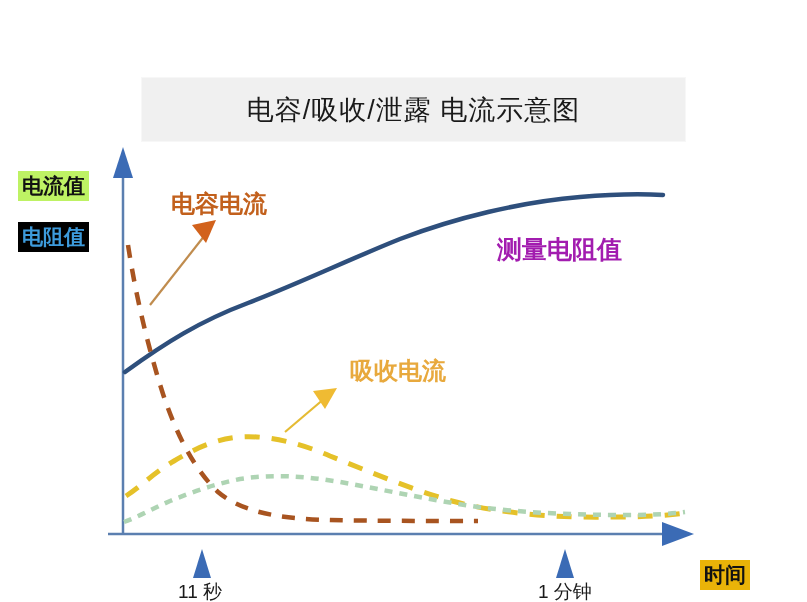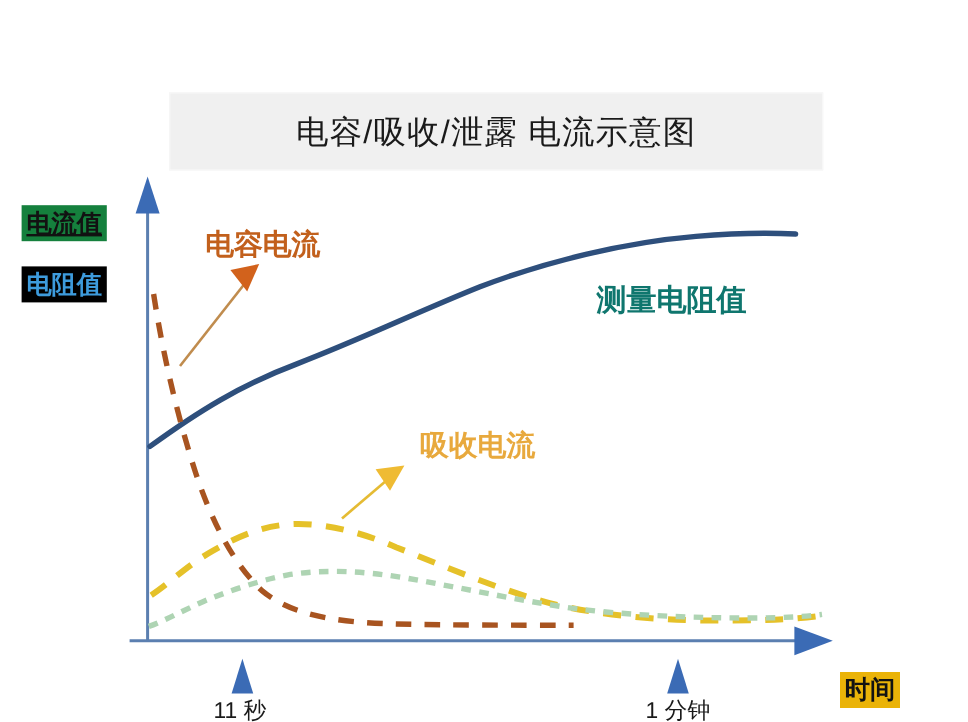--- a/index.html
+++ b/index.html
@@ -41,22 +41,21 @@
     position: absolute;
     font-size: 21px;
     font-weight: bold;
     white-space: nowrap;
     padding: 1px 4px;
   }
   .axis-label.current {
     left: 18px;
     top: 124px;
     color: #121212;
-    background: #15803d;
-    text-decoration: underline;
+    background: #bef264;
   }
   .axis-label.resistance {
     left: 18px;
     top: 175px;
     color: #3d9bdc;
     background: #000000;
   }
   .axis-label.time {
     left: 700px;
     top: 513px;
@@ -72,21 +71,21 @@
   .tick-10s { left: 178px; top: 532px; }
   .tick-1min { left: 538px; top: 532px; }
   .curve-label {
     position: absolute;
     font-size: 24px;
     font-weight: bold;
     white-space: nowrap;
     text-align: right;
   }
   .lbl-cap   { left: 171px; top: 141px; color: #c2601c; }
-  .lbl-res   { left: 497px; top: 186px; color: #0f766e; font-size: 25px; }
+  .lbl-res   { left: 497px; top: 186px; color: #a21caf; font-size: 25px; }
   .lbl-abs   { left: 318px; top: 308px; color: #e8a93d; padding-left: 32px; }
   .lbl-leak  { left: 539px; top: 392px; color: #6e9b5c; }
   svg.plot {
     position: absolute;
     left: 0;
     top: 0;
     width: 807px;
     height: 602px;
   }
 </style>

